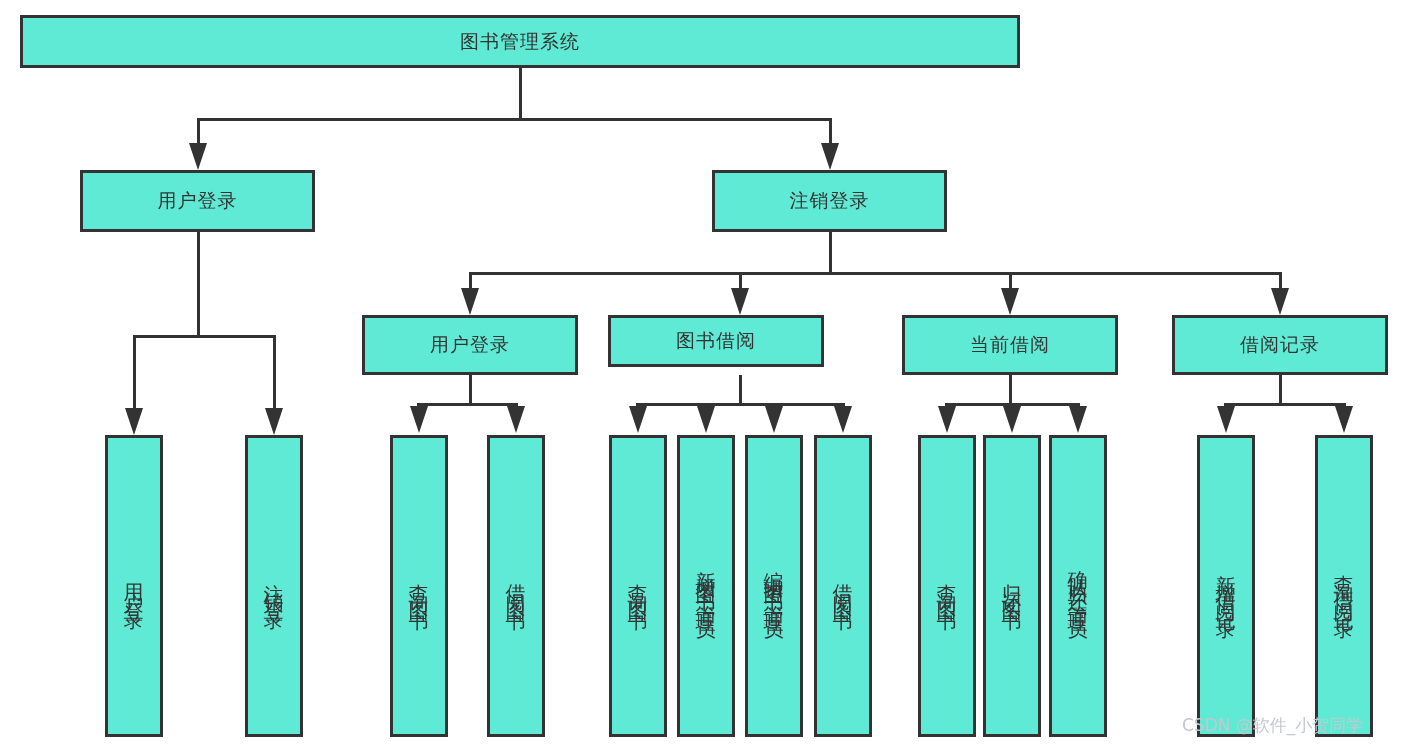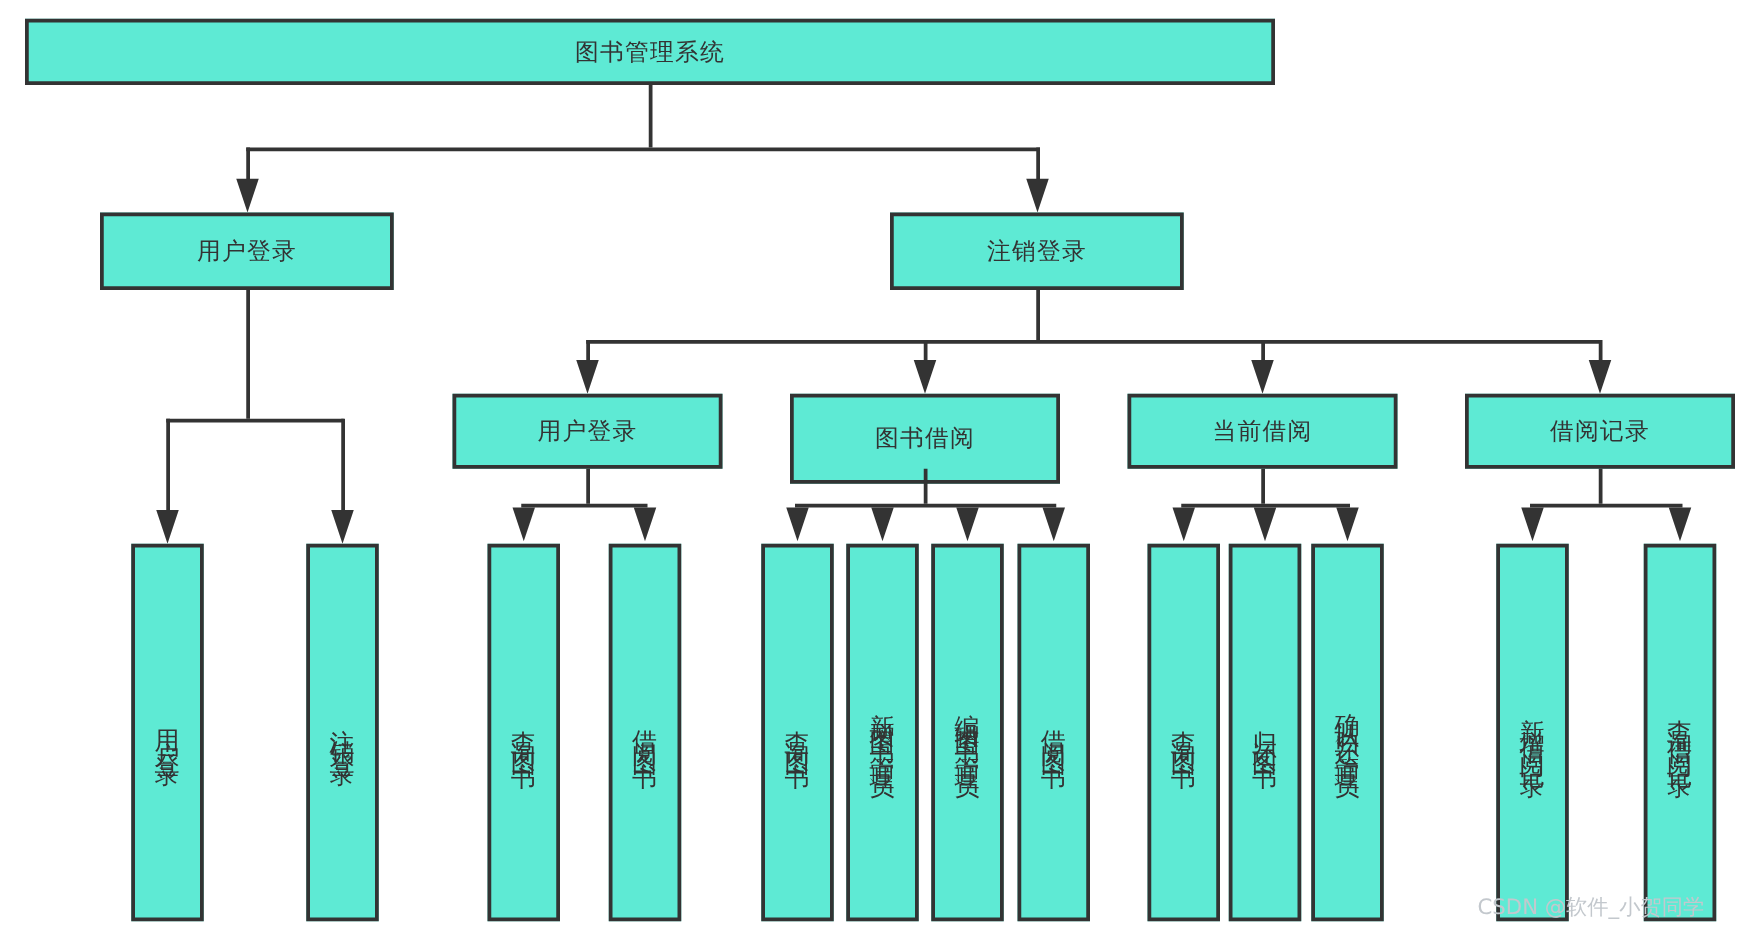--- a/index.html
+++ b/index.html
@@ -81,21 +81,21 @@
   <div class="vline" style="left:469px;top:272px;height:16px"></div>
   <div class="vline" style="left:739px;top:272px;height:16px"></div>
   <div class="vline" style="left:1009px;top:272px;height:16px"></div>
   <div class="vline" style="left:1279px;top:272px;height:16px"></div>
   <div class="arrow" style="left:461px;top:288px"></div>
   <div class="arrow" style="left:731px;top:288px"></div>
   <div class="arrow" style="left:1001px;top:288px"></div>
   <div class="arrow" style="left:1271px;top:288px"></div>
 
   <div class="box hbox" style="left:362px;top:315px;width:216px;height:60px">用户登录</div>
-  <div class="box hbox" style="left:632px;top:315px;width:216px;height:72px">图书借阅</div>
+  <div class="box hbox" style="left:608px;top:315px;width:216px;height:52px">图书借阅</div>
   <div class="box hbox" style="left:902px;top:315px;width:216px;height:60px">当前借阅</div>
   <div class="box hbox" style="left:1172px;top:315px;width:216px;height:60px">借阅记录</div>
 
   <div class="vline" style="left:469px;top:375px;height:28px"></div>
   <div class="hline" style="left:417px;top:403px;width:101px"></div>
   <div class="arrow" style="left:410px;top:406px"></div>
   <div class="arrow" style="left:507px;top:406px"></div>
 
   <div class="vline" style="left:739px;top:375px;height:28px"></div>
   <div class="hline" style="left:636px;top:403px;width:209px"></div>

